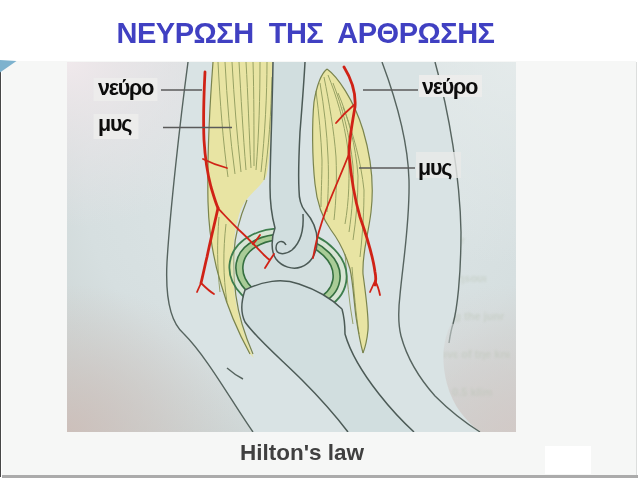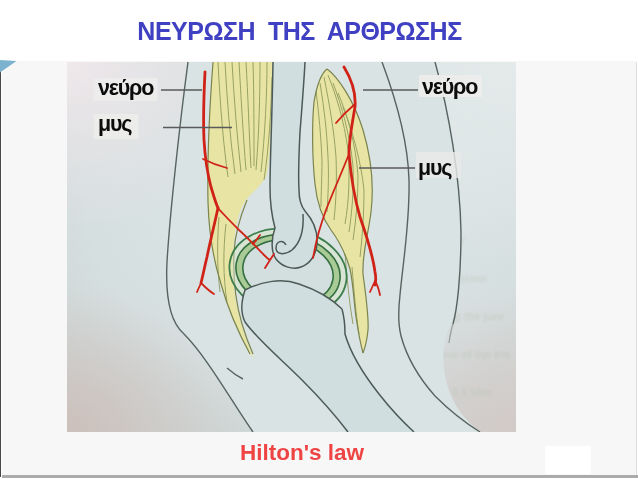--- a/index.html
+++ b/index.html
@@ -1,22 +1,22 @@
 <!DOCTYPE html>
 <html><head>
 <meta charset="utf-8">
 <style>
   html,body{margin:0;padding:0;}
   body{width:638px;height:479px;position:relative;overflow:hidden;background:#ffffff;font-family:"Liberation Sans",sans-serif;}
   .content{position:absolute;left:2px;top:61px;width:634px;height:414px;background:#f6f7f6;}
   .leftline{position:absolute;left:0;top:61px;width:1.4px;height:416px;background:#474747;}
   .footer{position:absolute;left:2px;top:475px;width:636px;height:3.3px;background:#ababab;}
   .rightline{position:absolute;left:636px;top:62px;width:1.4px;height:413px;background:#dcdedd;}
-  .title{position:absolute;left:0px;top:18.5px;width:599px;text-align:center;color:#4040c2;font-weight:bold;font-size:25px;letter-spacing:-0.5px;line-height:1;white-space:nowrap;}
-  .hilton{position:absolute;left:0;top:442px;width:604px;text-align:center;color:#ef4444;font-weight:bold;font-size:22.5px;line-height:1;}
+  .title{position:absolute;left:6px;top:18.5px;width:599px;text-align:center;color:#4040c2;font-weight:bold;font-size:29px;letter-spacing:-0.5px;line-height:1;white-space:nowrap;}
+  .hilton{position:absolute;left:0;top:442px;width:604px;text-align:center;color:#404040;font-weight:bold;font-size:22.5px;line-height:1;}
   .whitebox{position:absolute;left:545px;top:446px;width:46px;height:28px;background:#ffffff;}
   .photo{position:absolute;left:67px;top:62px;width:449px;height:302px;}
   .tri{position:absolute;left:0;top:59px;}
 </style>
 </head>
 <body>
   <div class="content"></div>
   <div class="leftline"></div>
   <svg class="tri" width="20" height="16">
     <polygon points="0,1 16.5,2 0,13.5" fill="#7db2ce"></polygon>

